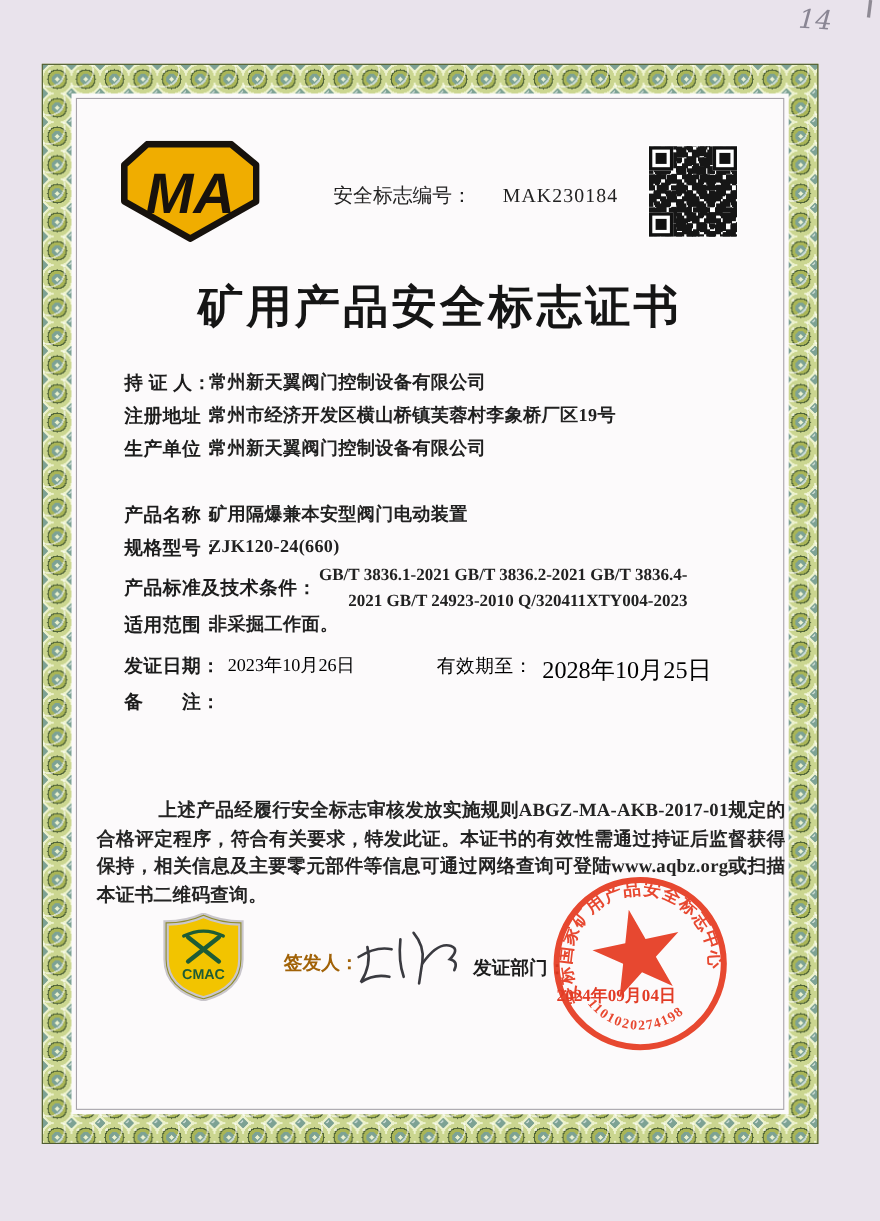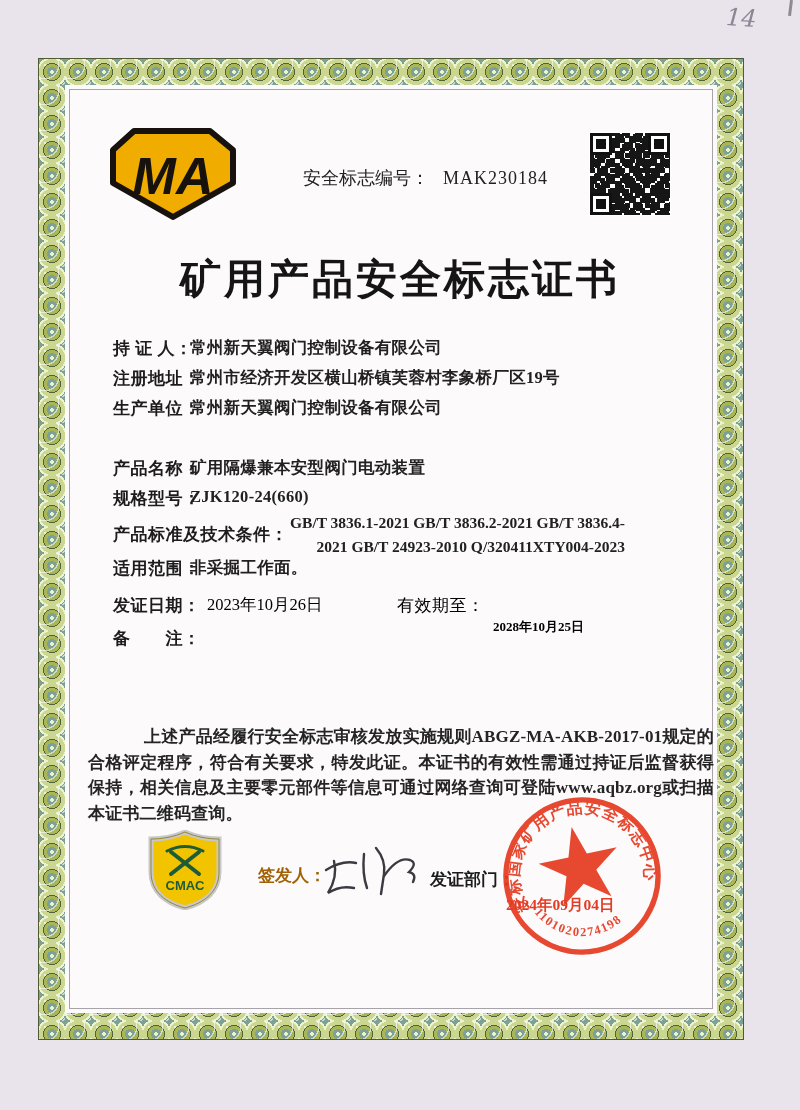--- a/index.html
+++ b/index.html
@@ -34,21 +34,21 @@
     box-sizing:border-box;
   }
   .frame-white{position:absolute;inset:26px;background:#fcfafb;}
   .frame-line{position:absolute;inset:30px;border:1px solid #a7a3aa;}
 
   
   .ma-logo{position:absolute;left:110px;top:128px;width:126px;height:92px;}
 
   
   .cert-no{position:absolute;left:303px;top:166px;font-size:18px;color:#222;}
-  .cert-no .v{margin-left:14px;letter-spacing:1px;}
+  .cert-no .v{margin-left:28px;letter-spacing:1px;}
 
   
   .qr{position:absolute;left:589px;top:132px;width:82px;height:84px;background:#fff;}
   .qr-noise{position:absolute;inset:1px;
     background:
       repeating-conic-gradient(#161616 0 25%, rgba(0,0,0,0) 0 50%) 0 0/10px 10px,
       repeating-conic-gradient(#161616 0 25%, rgba(0,0,0,0) 0 50%) 4px 3px/14px 15px,
       repeating-conic-gradient(#161616 0 25%, rgba(0,0,0,0) 0 50%) 7px 9px/18px 17px;
   }
   .finder{position:absolute;width:16px;height:16px;border:3px solid #111;background:#fff;}
@@ -63,21 +63,21 @@
   }
 
   
   .row{position:absolute;left:113px;width:600px;height:24px;}
   .row .lab{position:absolute;left:0;font-size:17px;font-weight:700;color:#1c1c1c;letter-spacing:.5px;white-space:nowrap;}
   .row .val{position:absolute;left:77px;font-size:16.5px;font-weight:700;color:#212121;white-space:nowrap;letter-spacing:.3px;}
   .row.std .lab{top:12px;}
   .row.std .val{left:164px;width:348px;white-space:normal;line-height:24px;font-size:15.5px;letter-spacing:0;text-align:right;}
   .dates .v1{position:absolute;left:94px;font-size:16.5px;font-weight:400;}
   .dates .lab2{position:absolute;left:284px;font-size:17px;font-weight:400;letter-spacing:.5px;}
-  .dates .v2{position:absolute;left:380px;font-size:13px;font-weight:700;margin-top:24px;}
+  .dates .v2{position:absolute;left:380px;font-size:22px;font-weight:400;}
 
   
   .statement{
     position:absolute;left:88px;top:724px;width:626px;margin:0;
     font-size:17px;line-height:25.5px;font-weight:700;color:#242424;
     text-align:justify;text-indent:56px;letter-spacing:.2px;
   }
 
   
   .cmac{position:absolute;left:144px;top:830px;width:82px;height:80px;}

